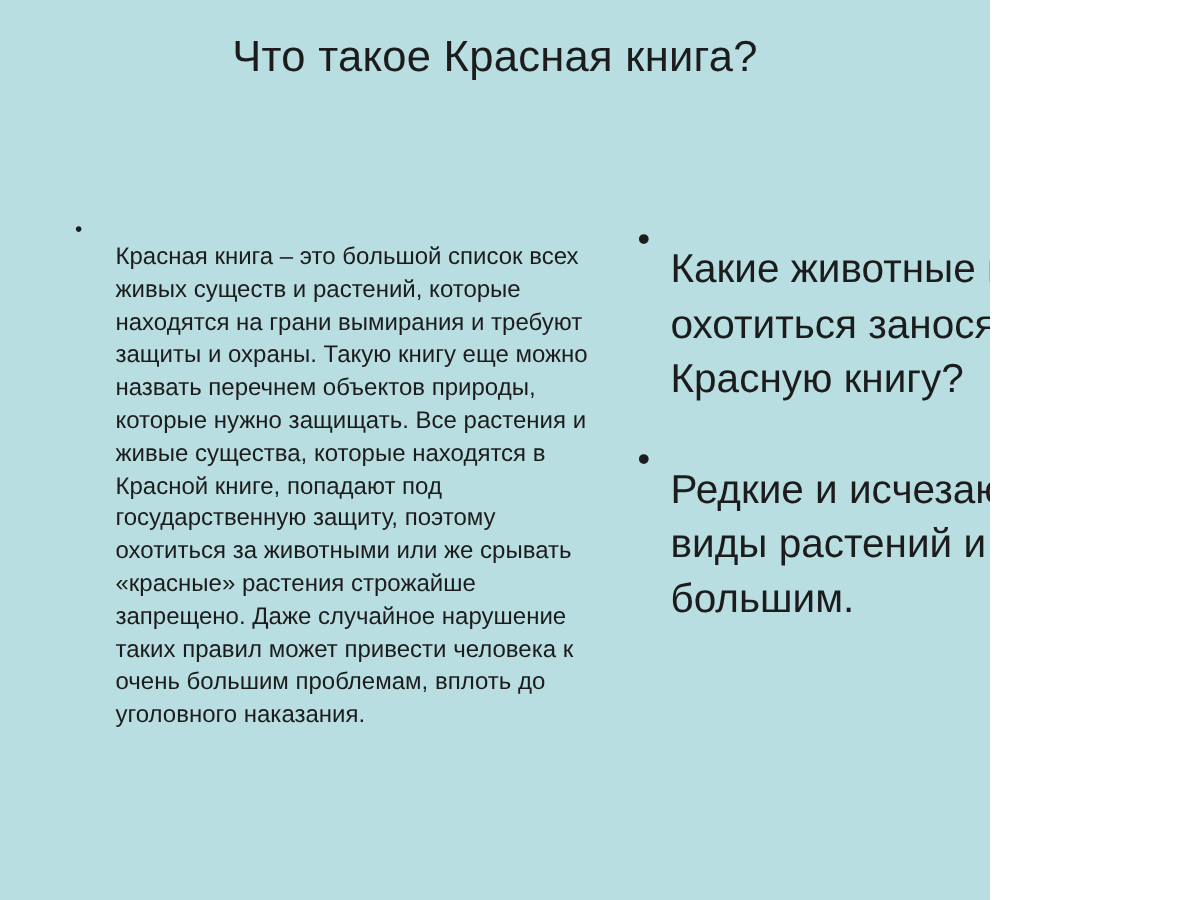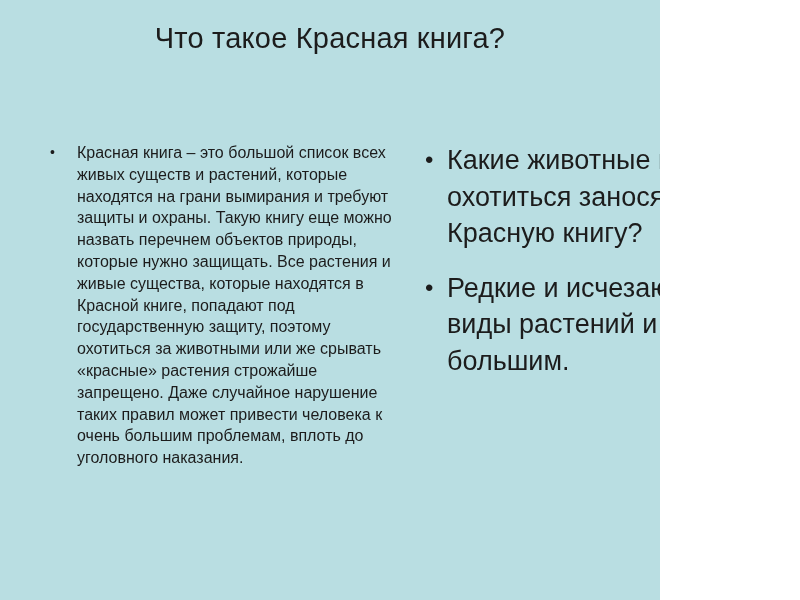--- a/index.html
+++ b/index.html
@@ -61,20 +61,21 @@
   .col-left .marker {
     width: 27px;
     font-size: 14px;
   }
   .col-right .marker {
     width: 22px;
     font-size: 24px;
   }
   .bullet-text {
     flex: 1 1 auto;
+    margin-top: 19px;
   }
 </style>
 </head>
 <body>
 
 <div class="slide">
 
   <h1 class="title">Что такое Красная книга?</h1>
 
   <div class="col col-left">

